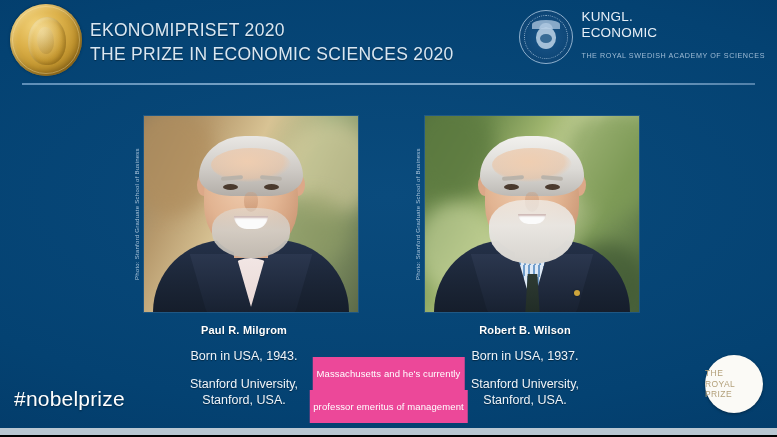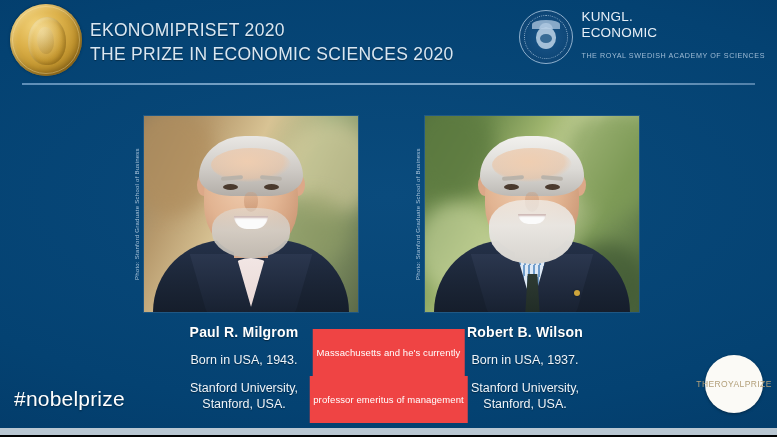--- a/index.html
+++ b/index.html
@@ -357,21 +357,21 @@
   .mouth.w { top: 98px; width: 28px; margin-left: -14px; height: 10px; }
 
   
   .card-text {
     width: 228px;
     text-align: center;
     padding-top: 12px;
   }
   .laureate-name {
     color: #ffffff;
-    font-size: 14px;
+    font-size: 11px;
     font-weight: bold;
     letter-spacing: 0.2px;
     text-shadow: 0 1px 1px rgba(0,0,0,0.45);
   }
   .laureate-born {
     color: #eef4fa;
     font-size: 12.5px;
     margin-top: 13px;
     text-shadow: 0 1px 1px rgba(0,0,0,0.4);
   }
@@ -397,22 +397,22 @@
   
   .nobel-mark {
     position: absolute;
     right: 14px;
     bottom: 22px;
     width: 58px;
     height: 58px;
     border-radius: 50%;
     background: #fbfaf6;
     display: flex;
-    flex-direction: row;
-    align-items: center;
+    flex-direction: column;
+    align-items: flex-start;
     justify-content: center;
     box-shadow: 0 1px 3px rgba(0,0,0,0.35);
   }
   .nobel-mark div {
     color: #b3a07a;
     font-size: 8.5px;
     line-height: 10.5px;
     letter-spacing: 0.4px;
     font-weight: 400;
   }
@@ -422,25 +422,25 @@
     position: absolute;
     left: 50%;
     transform: translateX(-50%);
     bottom: 12px;
     text-align: center;
     pointer-events: none;
   }
   .subtitle span {
     display: table;
     margin: 0 auto;
-    background: #ef4444;
+    background: #ec4899;
     color: #ffffff;
     font-size: 9.5px;
     line-height: 13px;
-    padding: 17px 4px;
+    padding: 10px 4px;
     letter-spacing: 0.1px;
   }
 
   
   .scrubbar {
     position: absolute;
     left: 0; bottom: 0;
     width: 777px;
     height: 7px;
     background: #b9c7d2;

